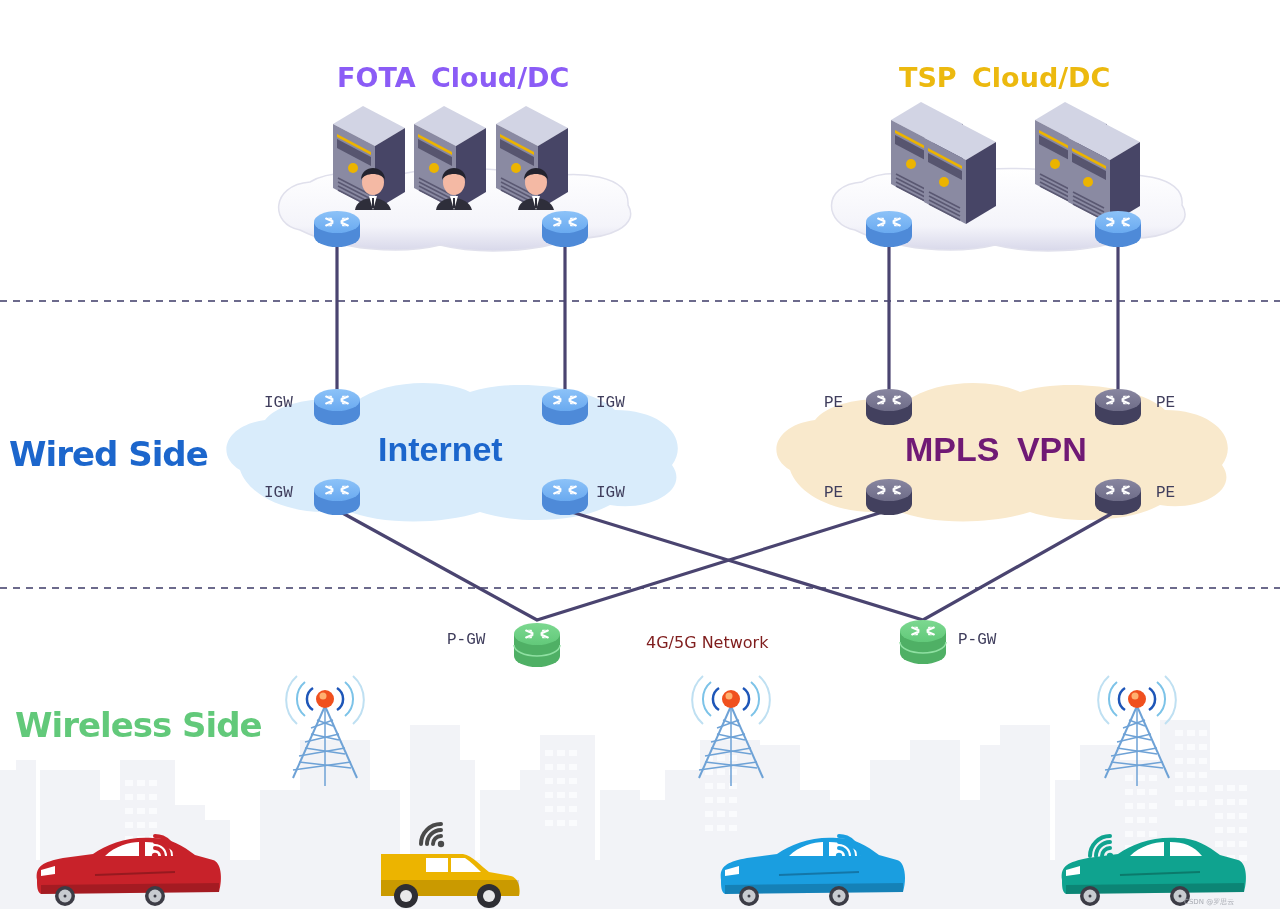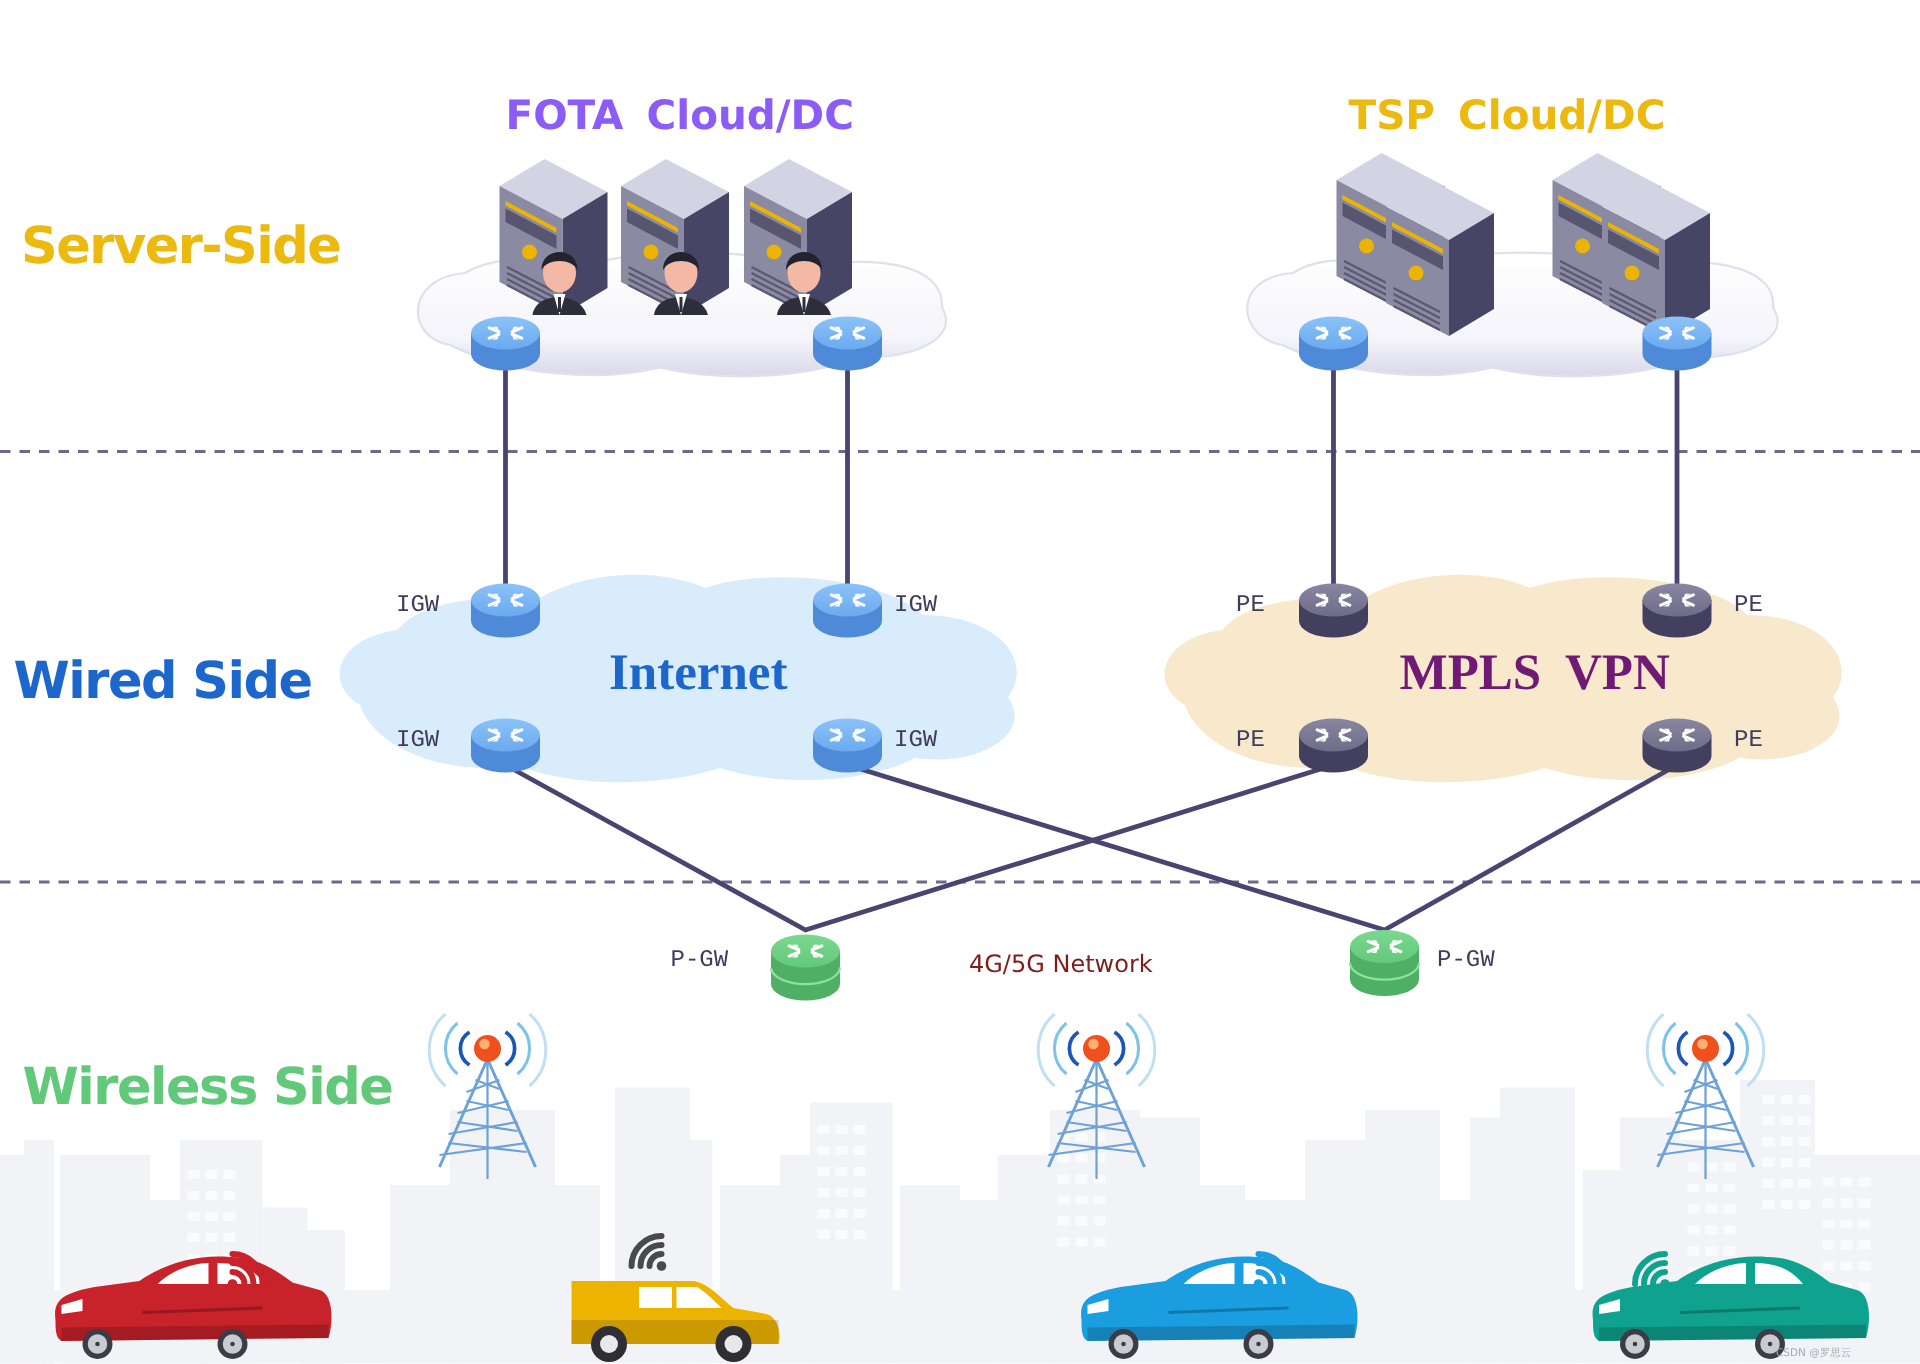--- a/index.html
+++ b/index.html
@@ -2,21 +2,21 @@
 <html><head>
 <meta charset="utf-8">
 <style>
   html, body { margin: 0; padding: 0; background: #ffffff; }
   body { width: 1280px; height: 909px; position: relative; overflow: hidden; font-family: "DejaVu Sans", sans-serif; }
   #stage { position: absolute; left: 0; top: 0; width: 1280px; height: 909px; }
   .abs { position: absolute; }
   .section-label { position: absolute; font-family: "DejaVu Sans", sans-serif; font-weight: 900; font-size: 34px; letter-spacing: -1px; white-space: nowrap; }
   .dc-title { position: absolute; font-family: "DejaVu Sans", sans-serif; font-weight: bold; font-size: 27px; white-space: nowrap; word-spacing: 6px; }
   .node-label { position: absolute; font-family: Liberation Mono, monospace; font-size: 16px; color: #3f3d5c; white-space: nowrap; }
-  .cloud-title { position: absolute; font-family: Liberation Serif, serif; font-weight: bold; font-size: 34px; white-space: nowrap; margin-left: 28px; }
+  .cloud-title { position: absolute; font-family: Liberation Sans, sans-serif; font-weight: bold; font-size: 34px; white-space: nowrap; }
   .net-label { position: absolute; font-family: "DejaVu Sans", sans-serif; font-size: 16px; color: #7f1d1d; white-space: nowrap; }
   .watermark { position: absolute; font-family: "DejaVu Sans", sans-serif; font-size: 7px; color: #a8abb3; white-space: nowrap; }
 </style>
 </head>
 <body>
 
 <div id="stage">
 
   <svg id="diagram" class="abs" style="left:0;top:0" width="1280" height="909" viewBox="0 0 1280 909">
     <defs>
@@ -533,21 +533,20 @@
           <g transform="translate(50,856) scale(-1,1)">
             <circle cx="0" cy="0" r="3.2" fill="#0fa38f"></circle>
             <path d="M0,-8 A8,8 0 0 1 8,0" fill="none" stroke="#0fa38f" stroke-width="4" stroke-linecap="round"></path>
             <path d="M0,-14 A14,14 0 0 1 14,0" fill="none" stroke="#0fa38f" stroke-width="4" stroke-linecap="round"></path>
             <path d="M0,-20 A20,20 0 0 1 20,0" fill="none" stroke="#0fa38f" stroke-width="4" stroke-linecap="round"></path>
           </g>
         </g>
       </g>
   </svg>
 
-  <div class="section-label" style="left: 14px; top: 144px; color: rgb(236, 185, 15);">Server-Side</div>
   <div class="section-label" style="left: 9px; top: 434px; color: rgb(28, 102, 204); text-align: center;">Wired Side</div>
   <div class="section-label" style="left: 15px; top: 694px; color: rgb(98, 201, 122); margin-top: 11px;">Wireless Side</div>
 
   <div class="dc-title" style="left: 337px; top: 62px; color: #8b5cf6;">FOTA  Cloud/DC</div>
   <div class="dc-title" style="left: 899px; top: 62px; color: rgb(236, 185, 15);">TSP  Cloud/DC</div>
 
   <div class="cloud-title" style="left: 378px; top: 430px; color: rgb(28, 102, 204);">Internet</div>
   <div class="cloud-title" style="left: 905px; top: 430px; word-spacing: 8px; color: #701a75;">MPLS  VPN</div>
 
   <div class="node-label" style="left:264px;top:394px;">IGW</div>

